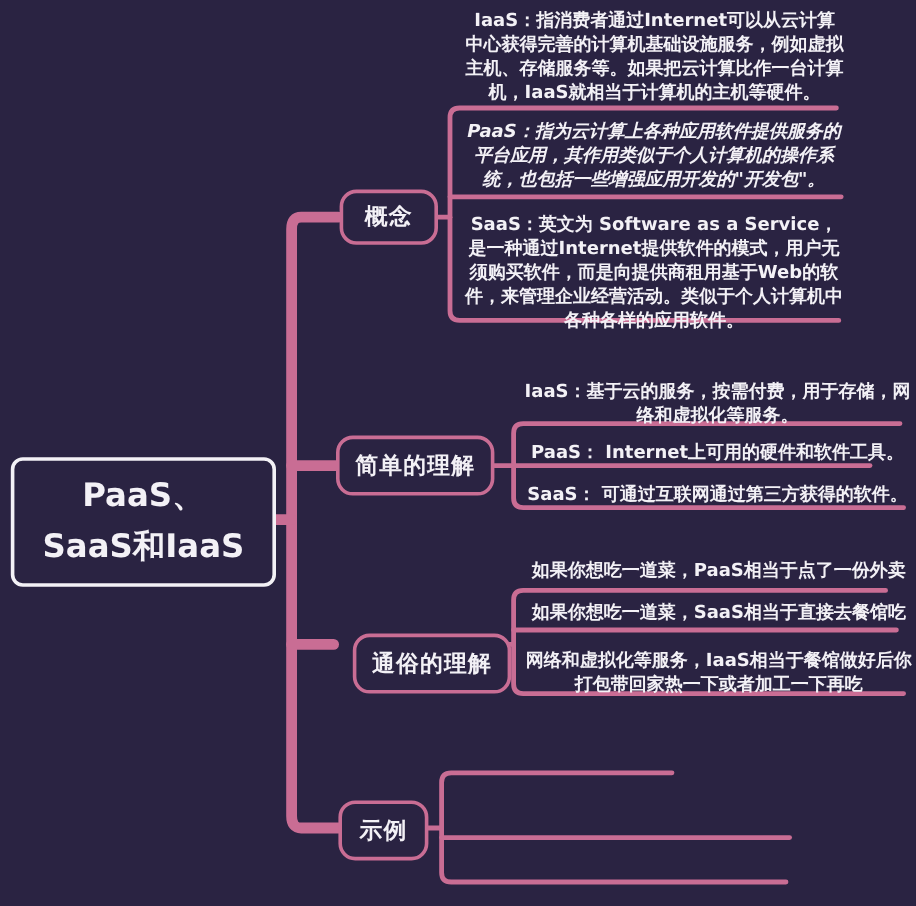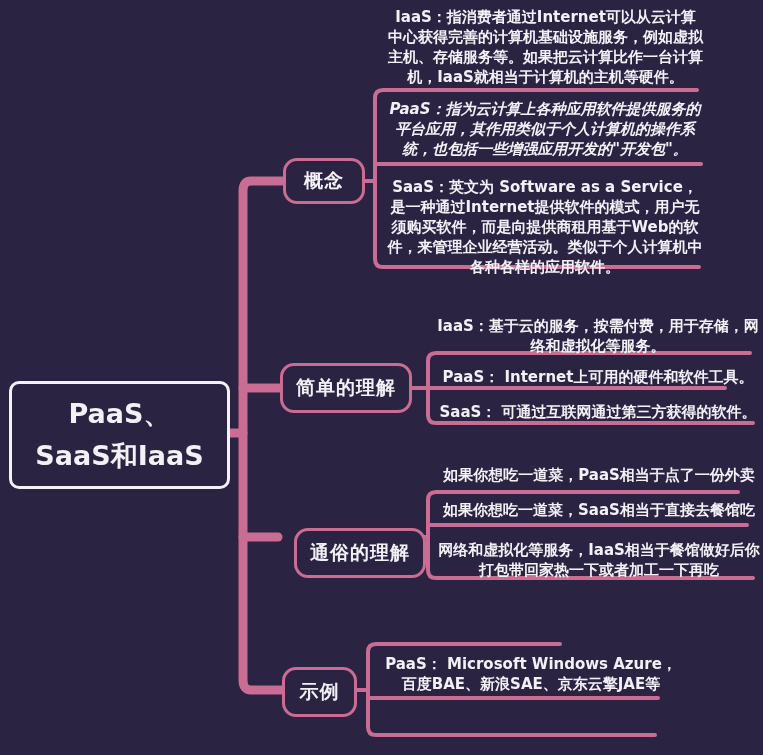--- a/index.html
+++ b/index.html
@@ -102,15 +102,14 @@
   <div id="leaf-a3" class="leaf">SaaS：英文为 Software as a Service，是一种通过Internet提供软件的模式，用户无须购买软件，而是向提供商租用基于Web的软件，来管理企业经营活动。类似于个人计算机中各种各样的应用软件。</div>
 
   <div id="leaf-b1" class="leaf">IaaS：基于云的服务，按需付费，用于存储，网络和虚拟化等服务。</div>
   <div id="leaf-b2" class="leaf">PaaS： Internet上可用的硬件和软件工具。</div>
   <div id="leaf-b3" class="leaf">SaaS： 可通过互联网通过第三方获得的软件。</div>
 
   <div id="leaf-c1" class="leaf">如果你想吃一道菜，PaaS相当于点了一份外卖</div>
   <div id="leaf-c2" class="leaf">如果你想吃一道菜，SaaS相当于直接去餐馆吃</div>
   <div id="leaf-c3" class="leaf">网络和虚拟化等服务，IaaS相当于餐馆做好后你打包带回家热一下或者加工一下再吃</div>
 
-  <div id="leaf-d2" class="leaf">PaaS： Microsoft Windows Azure，百度BAE、新浪SAE、京东云擎JAE等</div>
 
 </div>
 
 </body></html>

